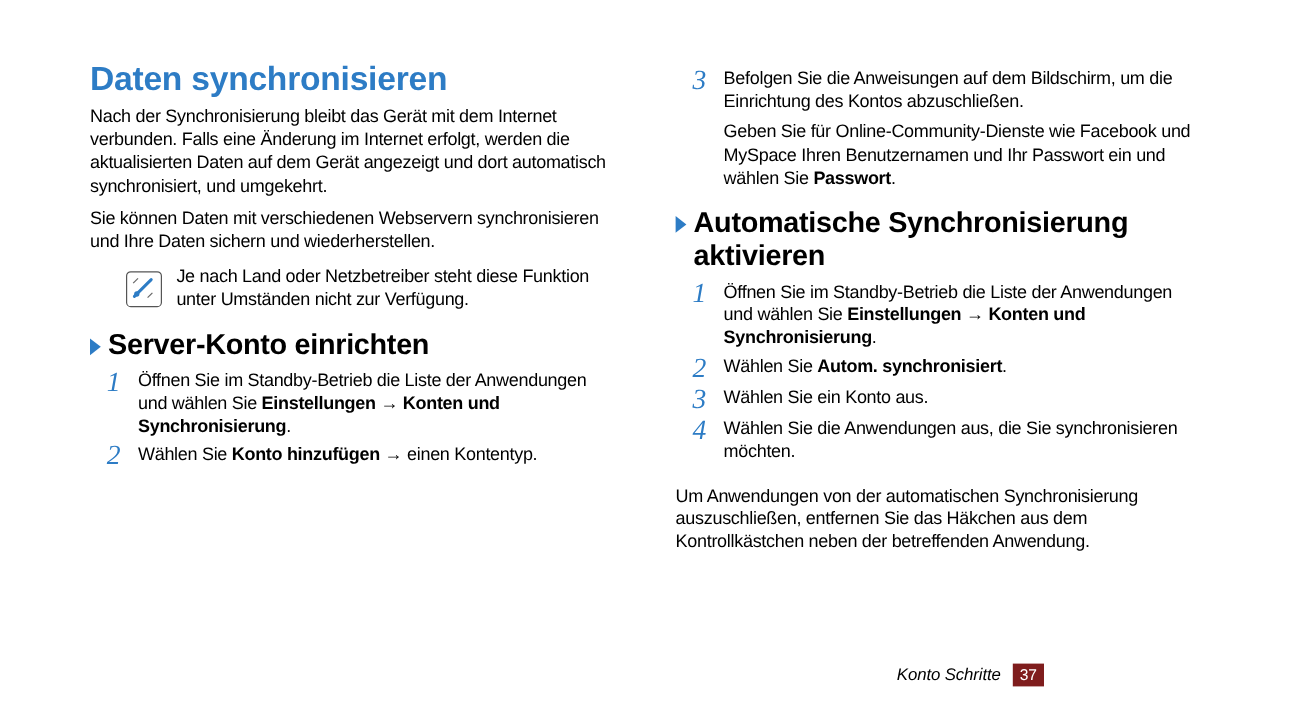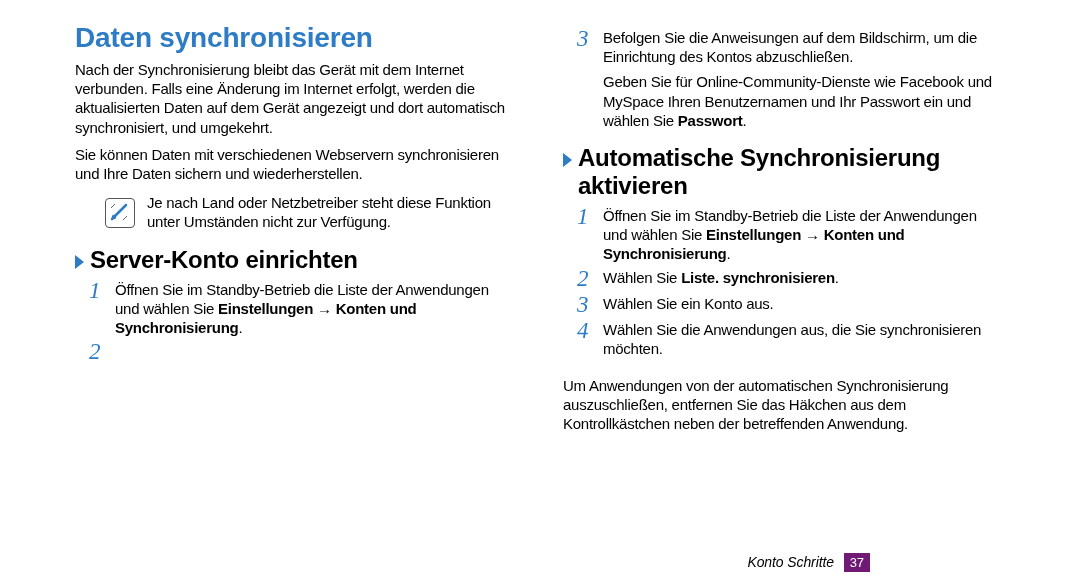--- a/index.html
+++ b/index.html
@@ -9,21 +9,21 @@
     height: 586px;
     background: #ffffff;
     font-family: "Segoe UI", "Helvetica Neue", Arial, sans-serif;
     color: #000;
     overflow: hidden;
   }
   .page {
     width: 932px;
     height: 586px;
     box-sizing: border-box;
-    padding: 22px 62px 14px 75px;
+    padding: 50px 62px 14px 75px;
     display: flex;
     position: relative;
   }
   .col {
     width: 450px;
     flex: 0 0 460px;
     box-sizing: border-box;
   }
   .col-left { padding-right: 30px; }
   .col-right { padding-left: 28px; }
@@ -108,21 +108,21 @@
   .footer {
     position: absolute;
     bottom: 14px;
     right: 62px;
     font-size: 14px;
     font-style: italic;
     letter-spacing: -0.1px;
   }
   .pgnum {
     display: inline-block;
-    background: #701a75;
+    background: #7f1d1d;
     color: #fff;
     font-style: normal;
     font-weight: 400;
     padding: 2px 6px 2px 6px;
     margin-left: 6px;
     font-size: 13px;
   }
 </style>
 </head>
 <body>
@@ -153,20 +153,23 @@
 
     <div class="step">
       <div class="step-num">1</div>
       <div class="step-text">
         <span class="body-span">Öffnen Sie im Standby-Betrieb die Liste der Anwendungen und wählen Sie </span><span class="body-span b">Einstellungen</span><span class="body-span"> → </span><span class="body-span b">Konten und Synchronisierung</span><span class="body-span">.</span>
       </div>
     </div>
 
     <div class="step">
       <div class="step-num">2</div>
+      <div class="step-text">
+        <span class="body-span">Wählen Sie </span><span class="body-span b">Konto hinzufügen</span><span class="body-span"> → einen Kontentyp.</span>
+      </div>
     </div>
   </div>
 
   <div class="col col-right">
 
     <div class="step" style="margin-top:6px">
       <div class="step-num">3</div>
       <div class="step-text">
         <span class="body-span">Befolgen Sie die Anweisungen auf dem Bildschirm, um die Einrichtung des Kontos abzuschließen.</span>
         <div style="height:6px"></div>
@@ -182,21 +185,21 @@
     <div class="step">
       <div class="step-num">1</div>
       <div class="step-text">
         <span class="body-span">Öffnen Sie im Standby-Betrieb die Liste der Anwendungen und wählen Sie </span><span class="body-span b">Einstellungen</span><span class="body-span"> → </span><span class="body-span b">Konten und Synchronisierung</span><span class="body-span">.</span>
       </div>
     </div>
 
     <div class="step">
       <div class="step-num">2</div>
       <div class="step-text">
-        <span class="body-span">Wählen Sie </span><span class="body-span b">Liste. synchronisieren</span><span class="body-span">.</span>
+        <span class="body-span">Wählen Sie </span><span class="body-span b">Autom. synchronisiert</span><span class="body-span">.</span>
       </div>
     </div>
 
     <div class="step">
       <div class="step-num">3</div>
       <div class="step-text">Wählen Sie ein Konto aus.</div>
     </div>
 
     <div class="step">
       <div class="step-num">4</div>

